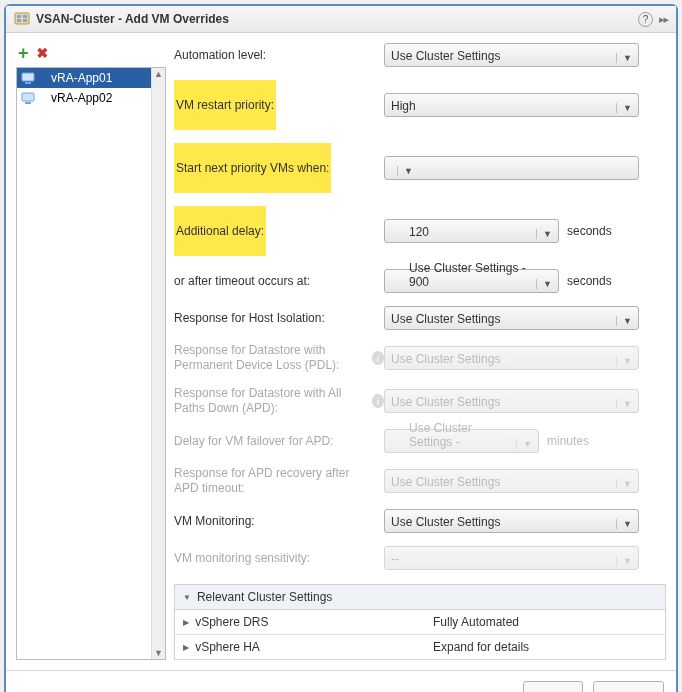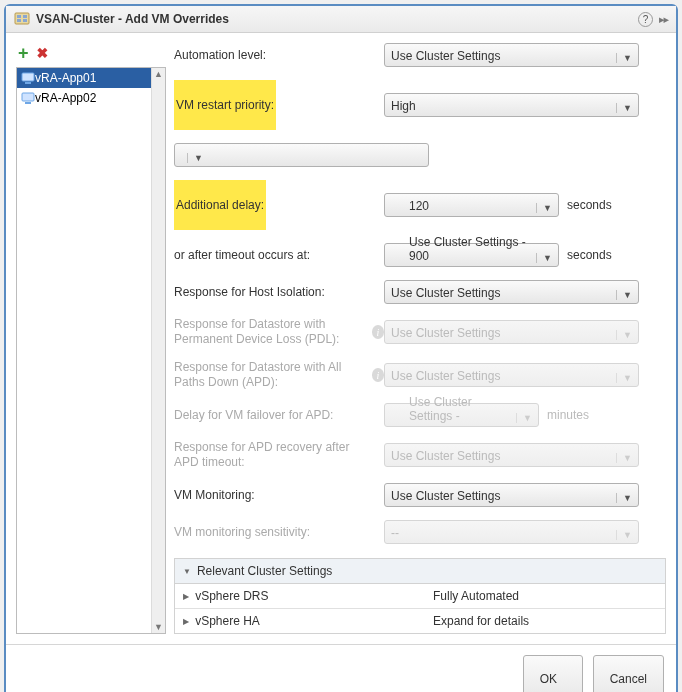--- a/index.html
+++ b/index.html
@@ -26,21 +26,21 @@
   .content { padding:10px 10px 10px 10px; display:flex; gap:8px; }
   .left-panel { width:150px; display:flex; flex-direction:column; }
   .toolbar { display:flex; gap:8px; padding:2px 2px 6px 2px; align-items:center; }
   .add-icon { color:#3a9a3a; font-size:18px; font-weight:bold; line-height:14px; cursor:pointer; }
   .del-icon { color:#c33; font-size:14px; font-weight:bold; cursor:pointer; }
   .vm-list {
     flex:1; border:1px solid #bcbcbc; background:#fff; height:500px;
     position:relative; overflow:hidden;
   }
   .vm-item {
-    display:flex; align-items:center; gap:0; padding:3px 4px;
+    display:flex; align-items:center; gap:16px; padding:3px 4px;
     font-size:12px; cursor:pointer;
   }
   .vm-item.selected { background:#2a5fa3; color:#fff; }
   .vm-icon { width:14px; height:14px; }
   .scrollbar {
     position:absolute; right:0; top:0; bottom:0; width:14px;
     background:#efefef; border-left:1px solid #dcdcdc;
     display:flex; flex-direction:column; align-items:center; justify-content:flex-start;
   }
   .sb-arrow { font-size:9px; color:#777; padding:1px; }
@@ -152,20 +152,23 @@
         <div class="form-label-wrap">
             <span class="form-label hl">VM restart priority:</span>
           </div>
         <div class="select">
           <span>High</span>
           <span class="select-arrow">▼</span>
         </div>
       </div>
 
       <div class="form-row">
+        <div class="form-label-wrap">
+            <span class="form-label hl">Start next priority VMs when:</span>
+          </div>
         <div class="select">
           <span class="select-arrow">▼</span>
         </div>
       </div>
 
       <div class="form-row">
         <div class="form-label-wrap">
             <span class="form-label hl">Additional delay:</span>
           </div>
         <div class="select narrow">

